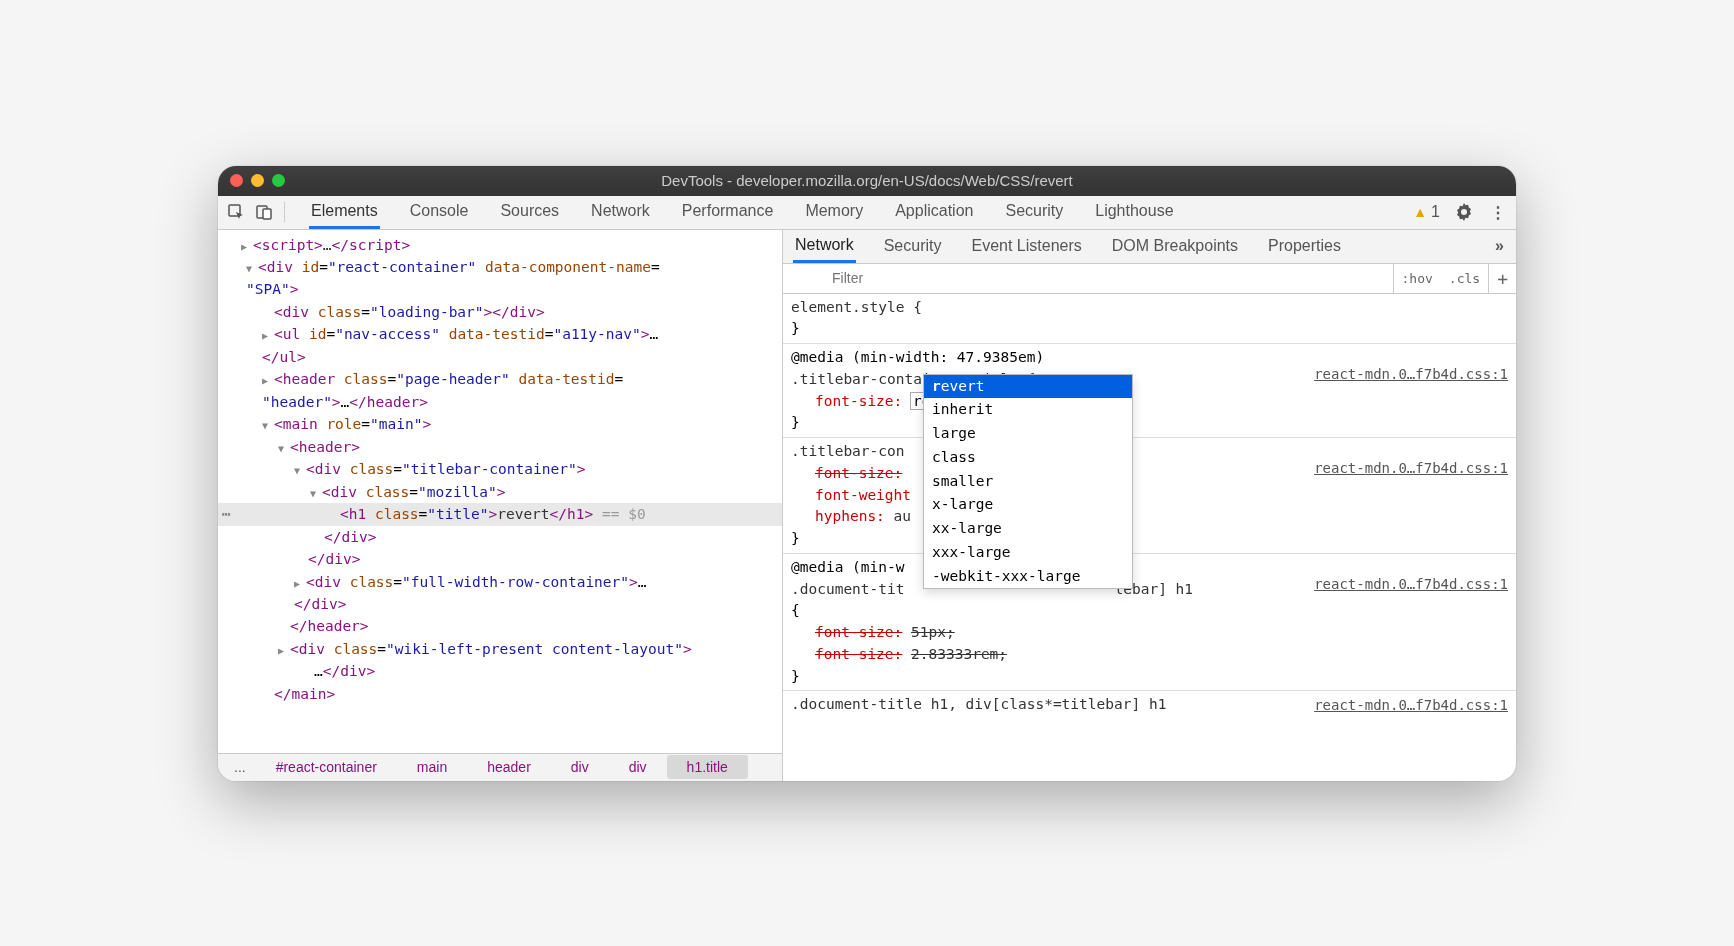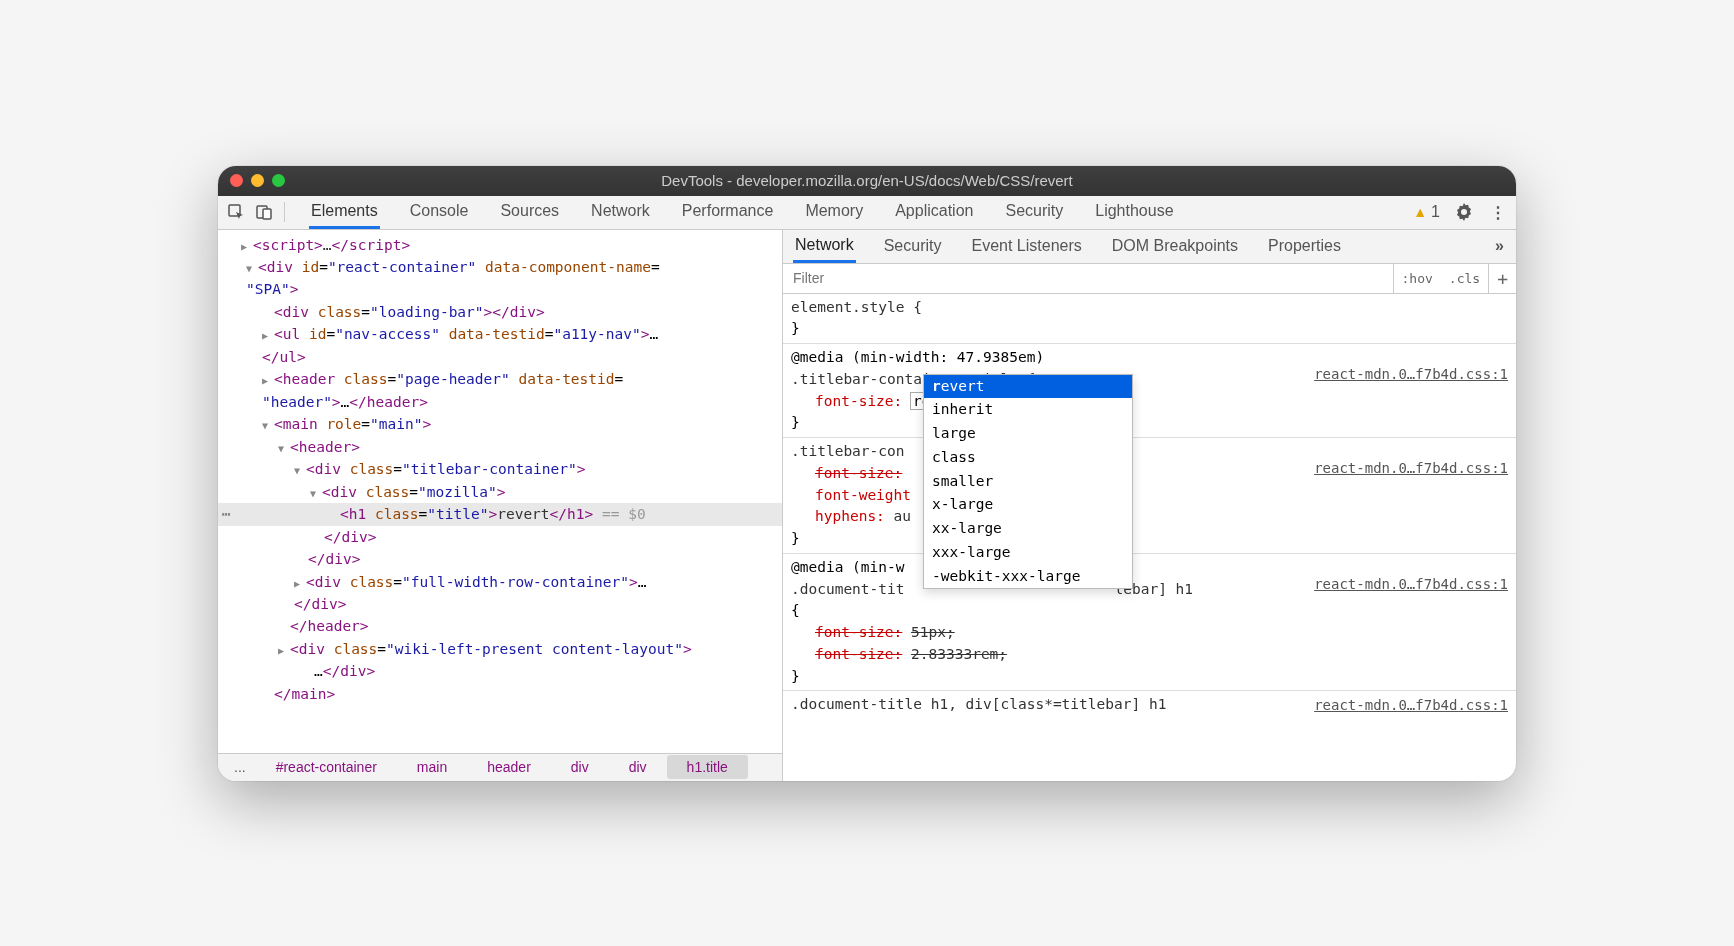--- a/index.html
+++ b/index.html
@@ -148,20 +148,21 @@
     font-size: 14px;
     color: #999;
   }
   .filter-input {
     flex: 1;
     border: none;
     outline: none;
     font-size: 14px;
     color: #ec4899;
     background: transparent;
+    margin-left: 39px;
   }
   .filter-actions { display: flex; align-items: center; border-left: 1px solid #cacaca; height: 100%; }
   .filter-actions span { padding: 0 8px; color: #666; cursor: pointer; font-family: Menlo, monospace; font-size: 13px; }
   .filter-actions .plus { font-size: 18px; border-left: 1px solid #cacaca; height: 100%; display:flex; align-items:center; }
   .rules {
     flex: 1;
     overflow: hidden;
     font-family: Menlo, Consolas, monospace;
     font-size: 14.5px;
     line-height: 1.5;

